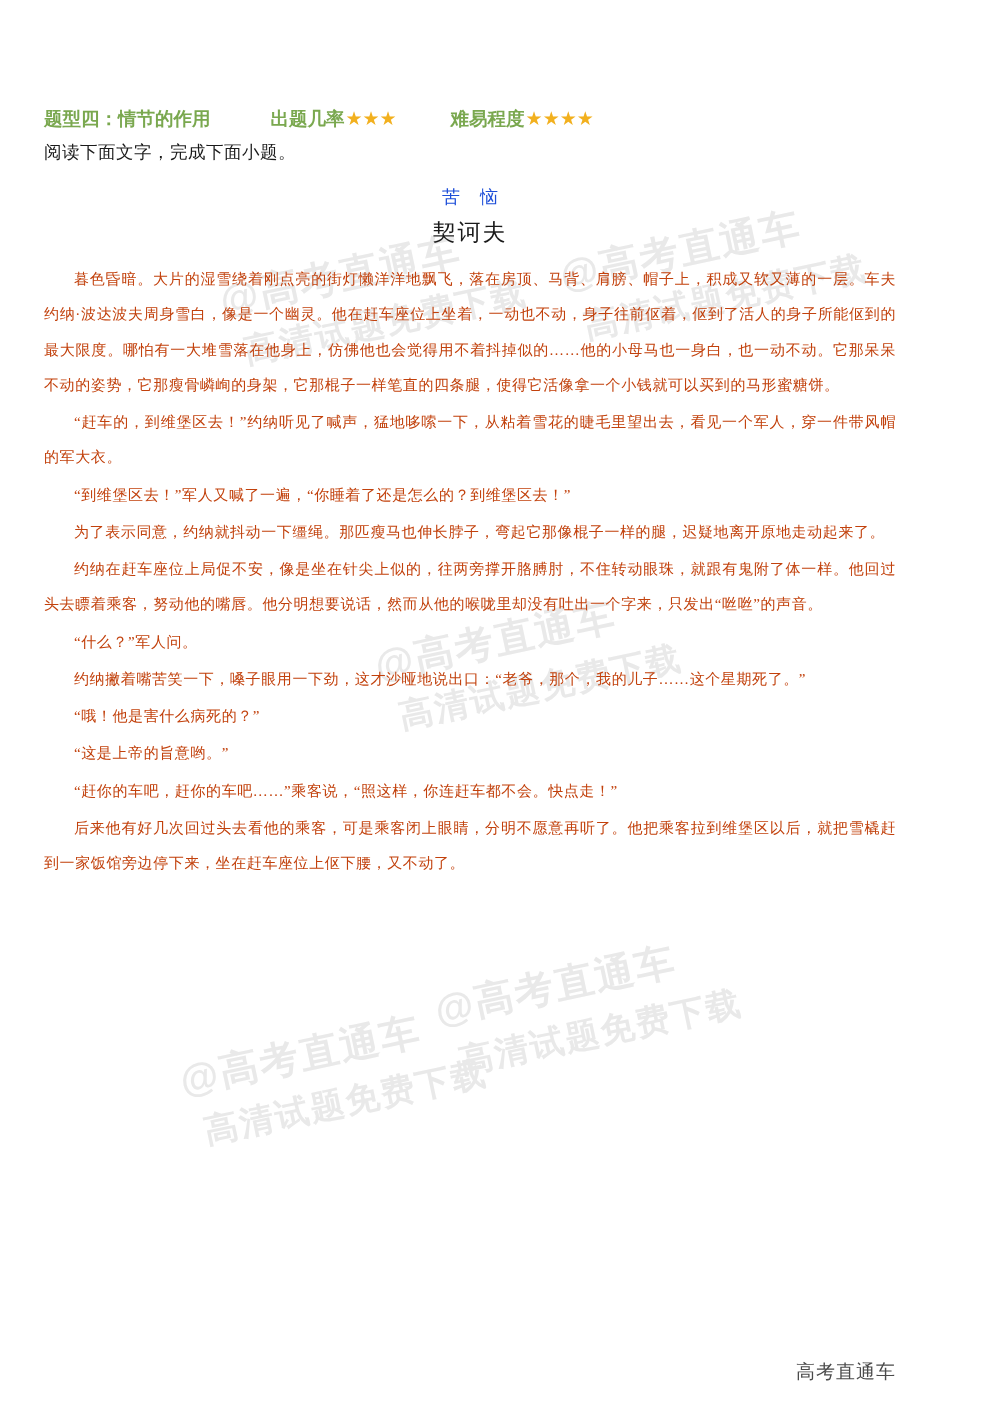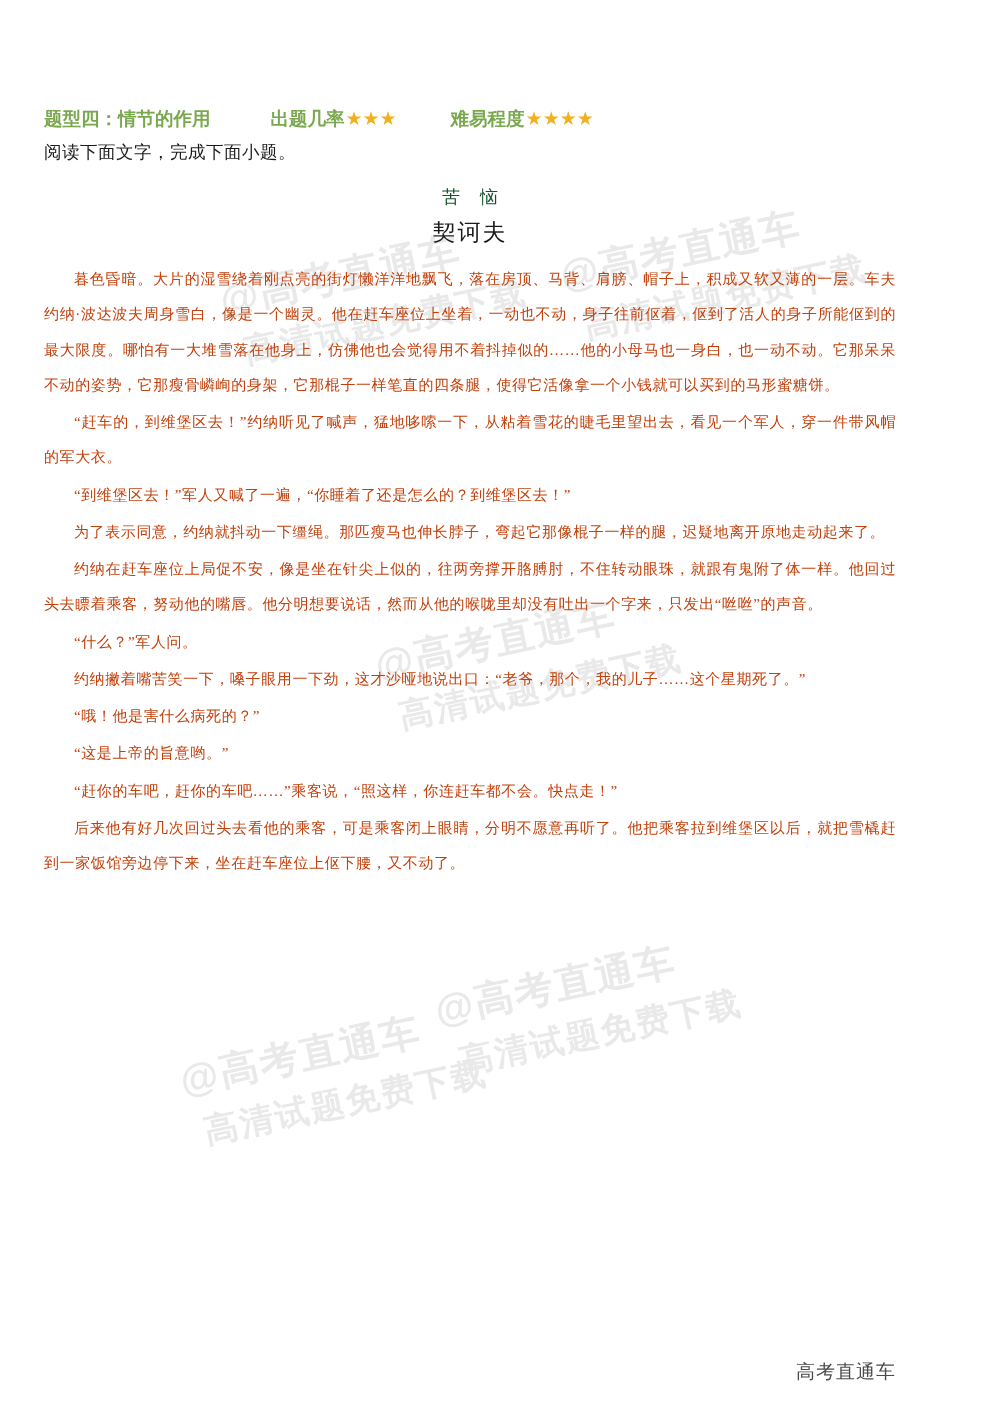--- a/index.html
+++ b/index.html
@@ -77,21 +77,21 @@
     margin: 2px 0 16px 0;
     color: #1a1a1a;
     letter-spacing: 0.5px;
   }
 
   .doc-title {
     text-align: center;
     font-size: 18px;
     margin: 10px 0 8px 0;
     letter-spacing: 0.5px;
-    color: #14532d;
+    color: #1d4ed8;
   }
   .doc-title .title-text { letter-spacing: 20px; padding-left: 20px; }
   .doc-author {
     text-align: center;
     font-size: 23px;
     margin: 0 0 14px 0;
     letter-spacing: 2px;
     color: #1a1a1a;
   }
 

